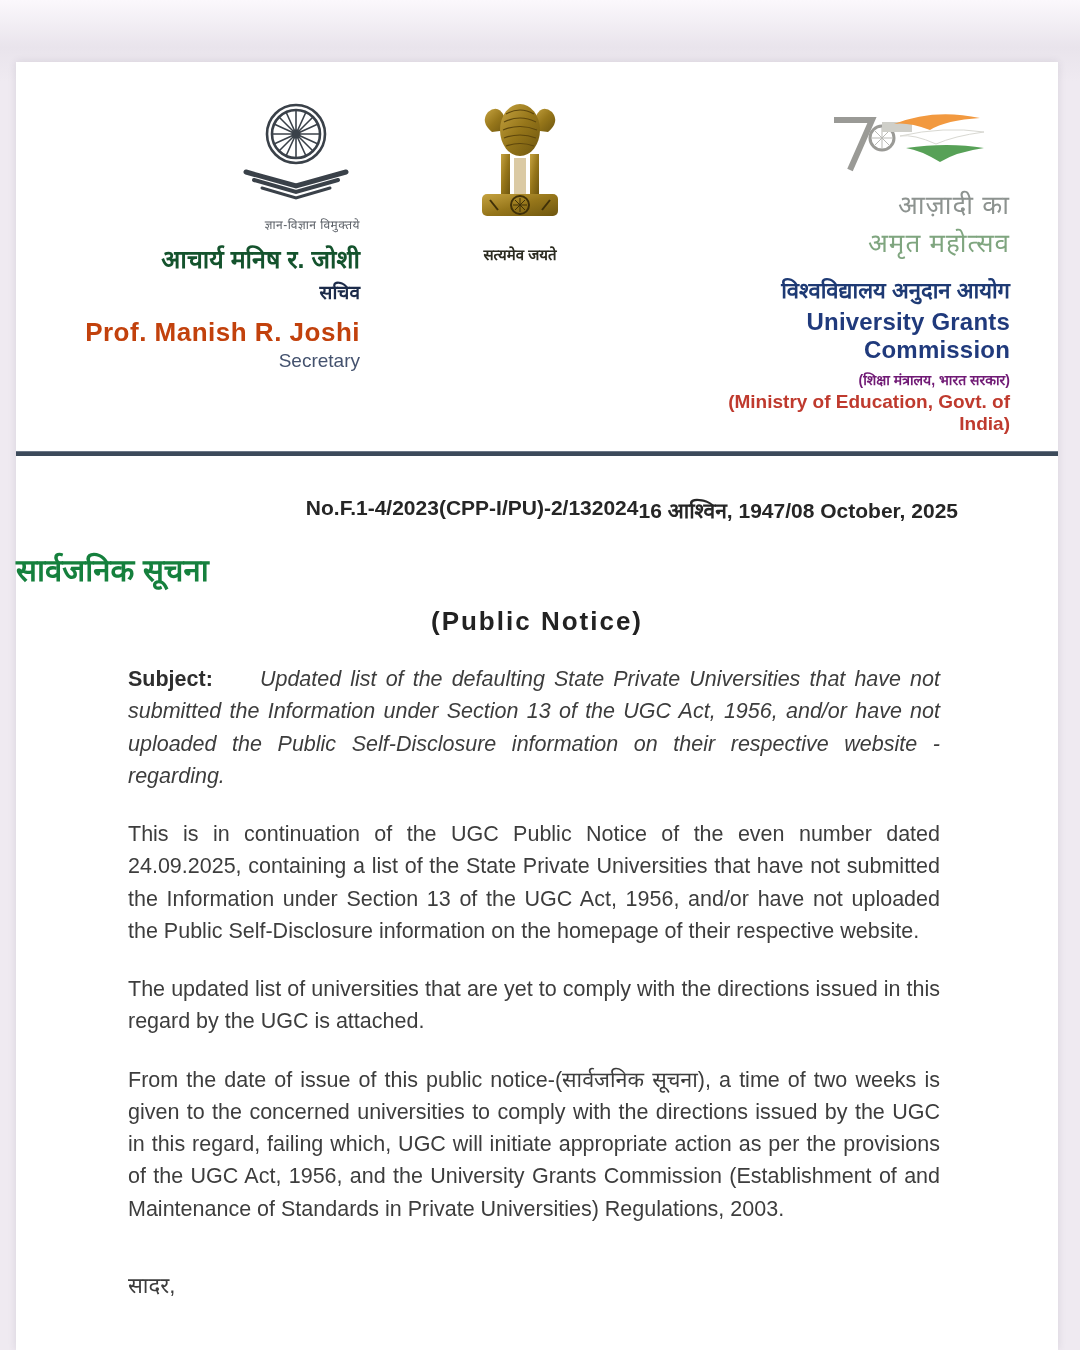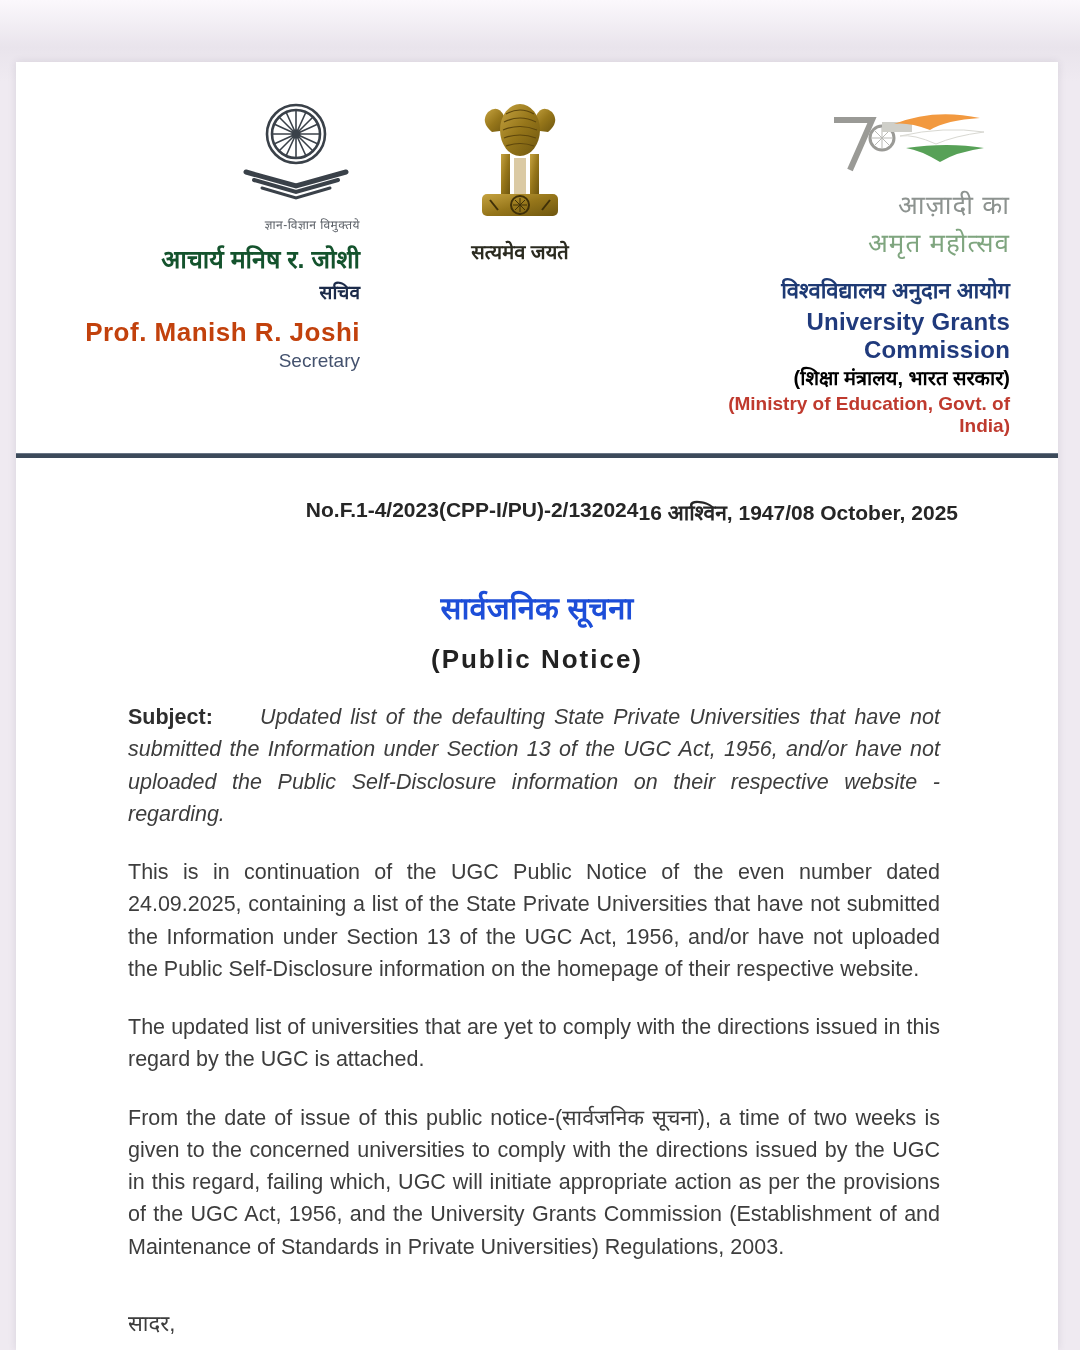--- a/index.html
+++ b/index.html
@@ -23,43 +23,43 @@
   .h-left { width:300px; text-align:right; padding-top:8px; }
   .h-center { width:210px; text-align:center; padding-top:10px; }
   .h-right { width:330px; text-align:right; padding-top:18px; }
 
   .ugc-motto { font-size:12px; color:#5a5f66; margin-top:4px; letter-spacing:.5px; }
   .name-hi   { font-size:25px; font-weight:bold; color:#14532d; margin-top:8px; }
   .post-hi   { font-size:19px; font-weight:bold; color:#1c2b4a; margin-top:4px; }
   .name-en   { font-size:26px; font-weight:bold; color:#c2410c; margin-top:12px; letter-spacing:.5px;}
   .post-en   { font-size:19px; color:#44526e; margin-top:2px; }
 
-  .satyamev  { font-size:20px; font-weight:bold; color:#2b2b20; margin-top:6px; }
+  .satyamev  { font-size:15px; font-weight:bold; color:#2b2b20; margin-top:12px; }
 
   .azadi-line1 { font-size:26px; color:#8d9390; letter-spacing:1px; }
   .azadi-line2 { font-size:26px; color:#7fa57f; letter-spacing:1px; margin-top:2px;}
   .org-hi     { font-size:22px; font-weight:bold; color:#1e3a74; margin-top:14px; }
   .org-en     { font-size:24px; font-weight:bold; color:#203a7c; margin-top:4px; letter-spacing:.2px;}
-  .ministry-hi{ font-size:20px; font-weight:bold; color:#000000; }
+  .ministry-hi{ font-size:14px; font-weight:bold; color:#701a75; margin-top:6px; }
   .ministry-en{ font-size:19px; font-weight:bold; color:#bf3a2e; margin-top:2px; }
 
   .rule {
     height:5px; background:#3c4a5a; margin:16px 0 0 0;
     border-top:1px solid #6a7686;
   }
 
   
   .ref-row {
     display:flex; justify-content:flex-end;
     padding:40px 100px 0 112px;
     font-size:21px; font-weight:bold; color:#262626;
   }
 
   
-  .title-hi { text-align:center; font-size:31px; font-weight:bold; color:#1d4ed8; margin-top:60px; }
+  .title-hi { font-size:31px; font-weight:bold; color:#15803d; margin-top:24px; }
   .title-en { text-align:center; font-size:26px; font-weight:bold; color:#222; margin-top:16px; letter-spacing:2px; }
 
   
   .content { padding:0 118px 0 112px; color:#3d3d3d; }
   p.para {
     font-size:21.5px; line-height:1.5; text-align:justify; margin-top:26px;
   }
   .subject { margin-top:40px; }
   .subject-label { font-weight:bold; font-style:normal; color:#2e2e2e; padding-right:38px;}
   .subject-text  { font-style:italic; }

